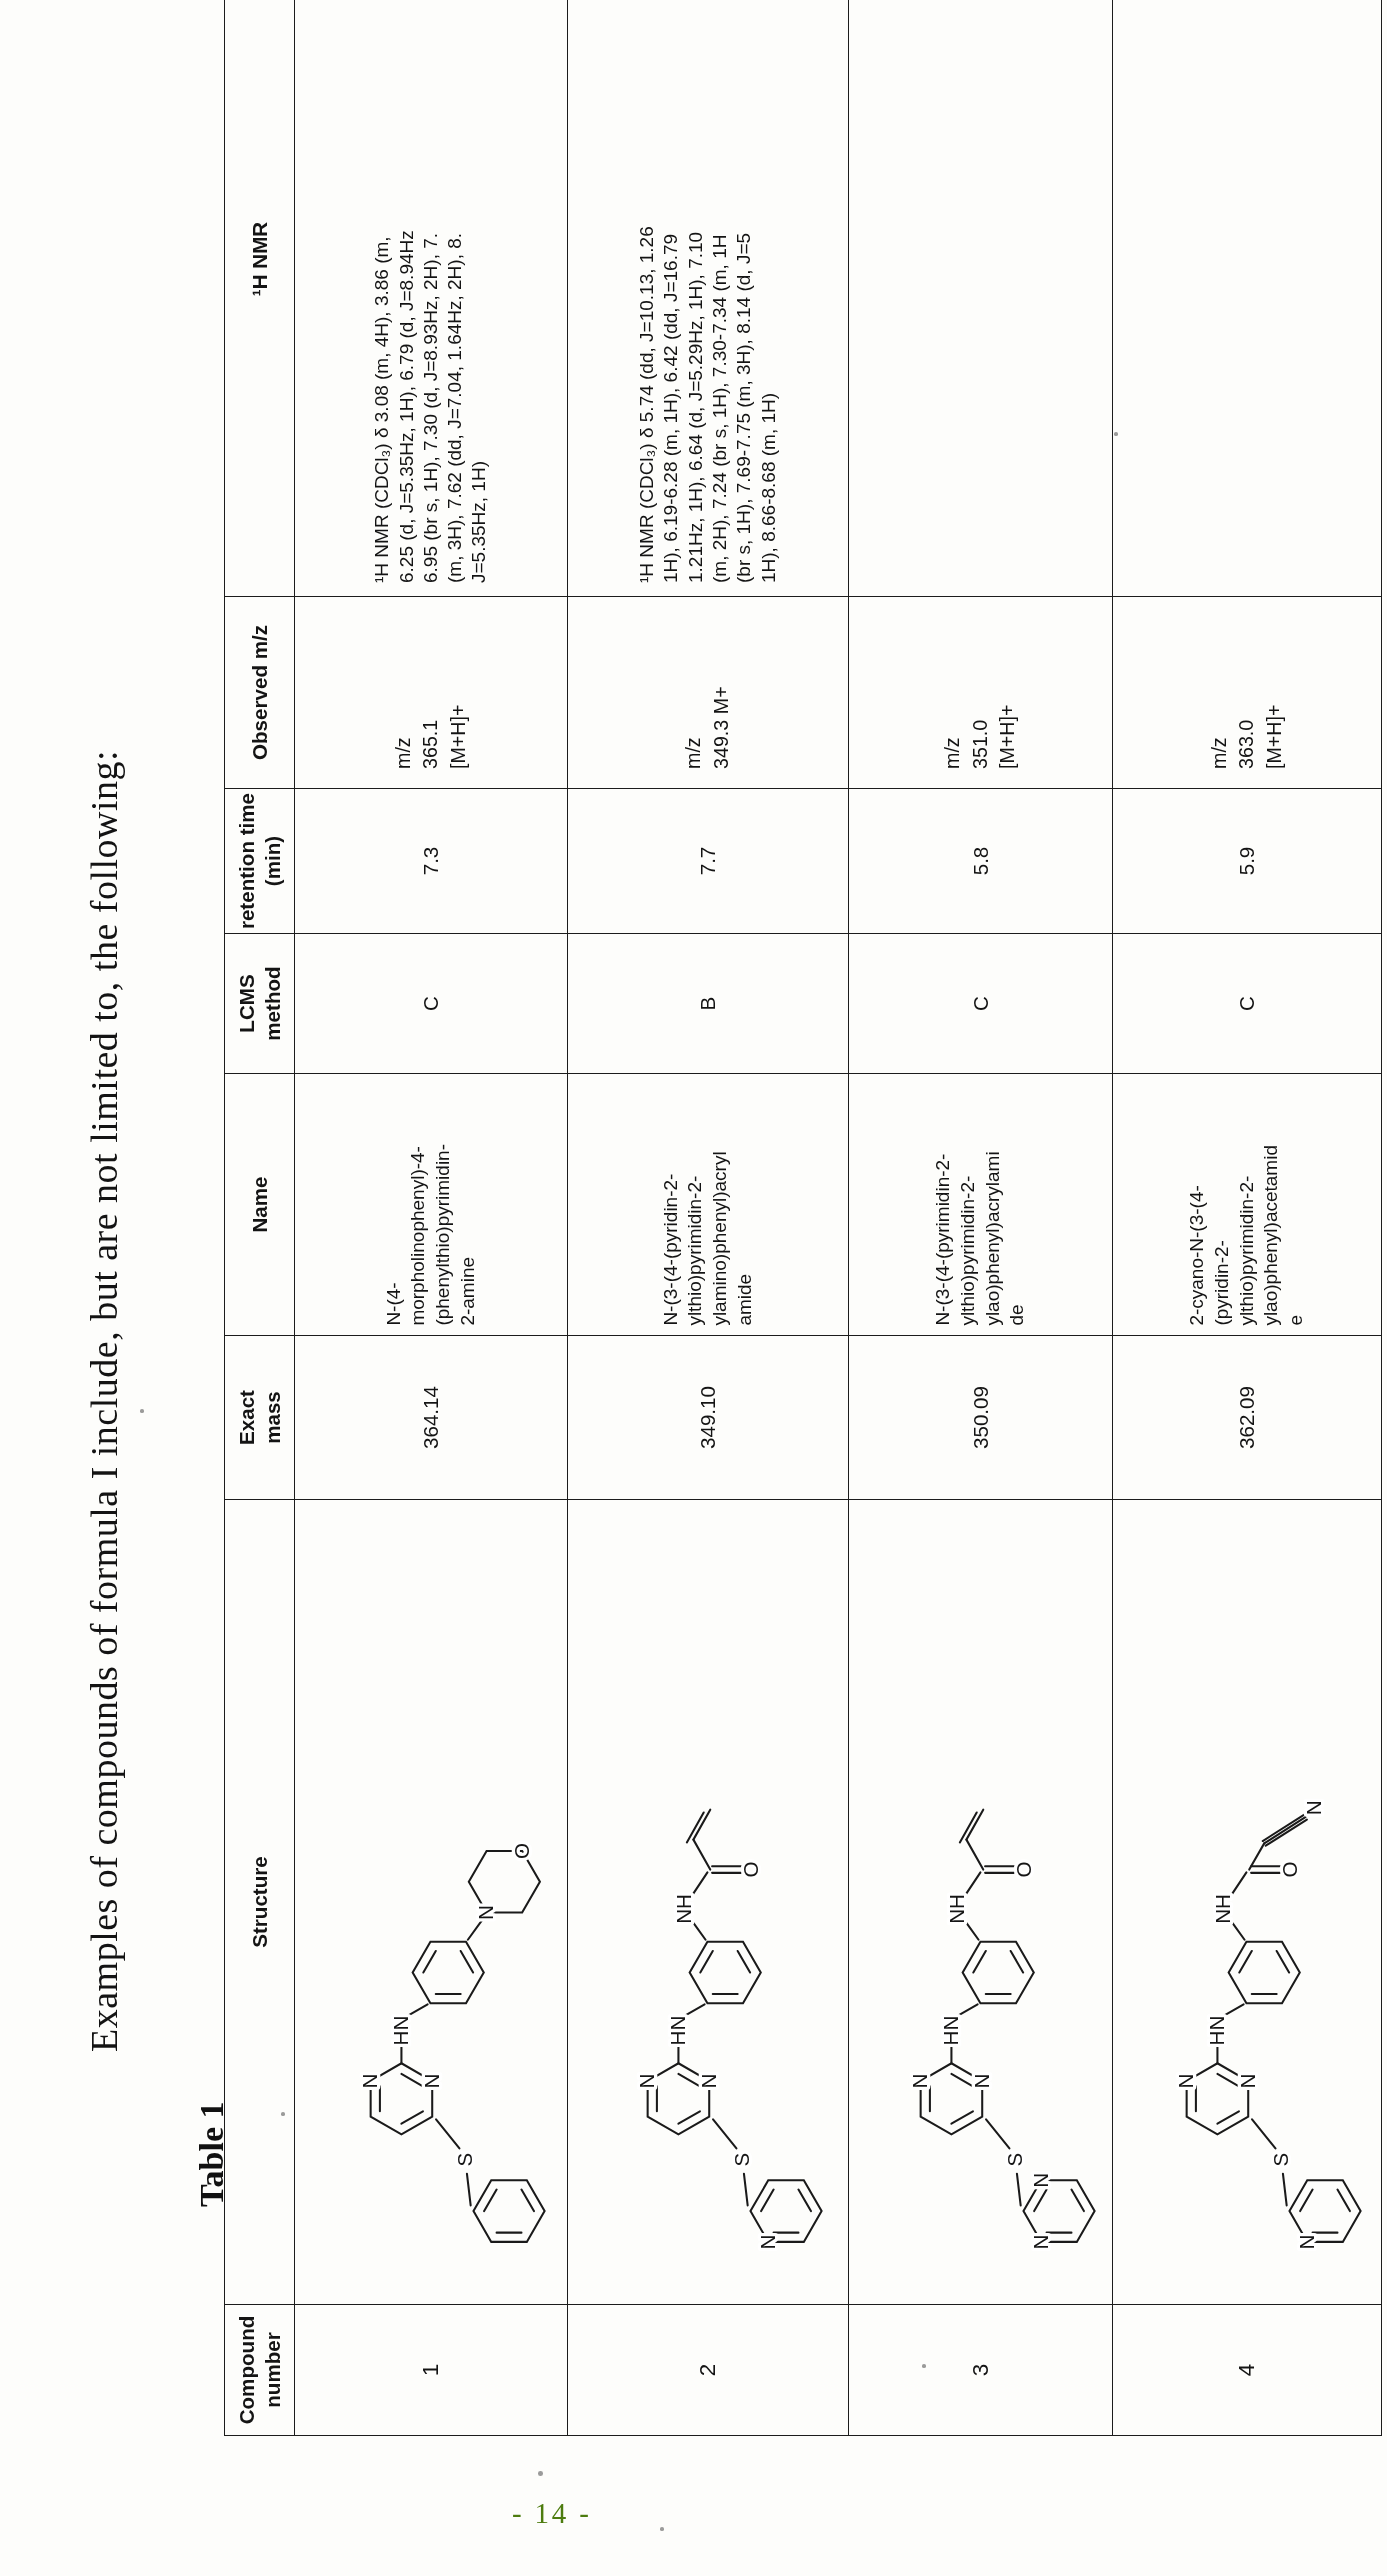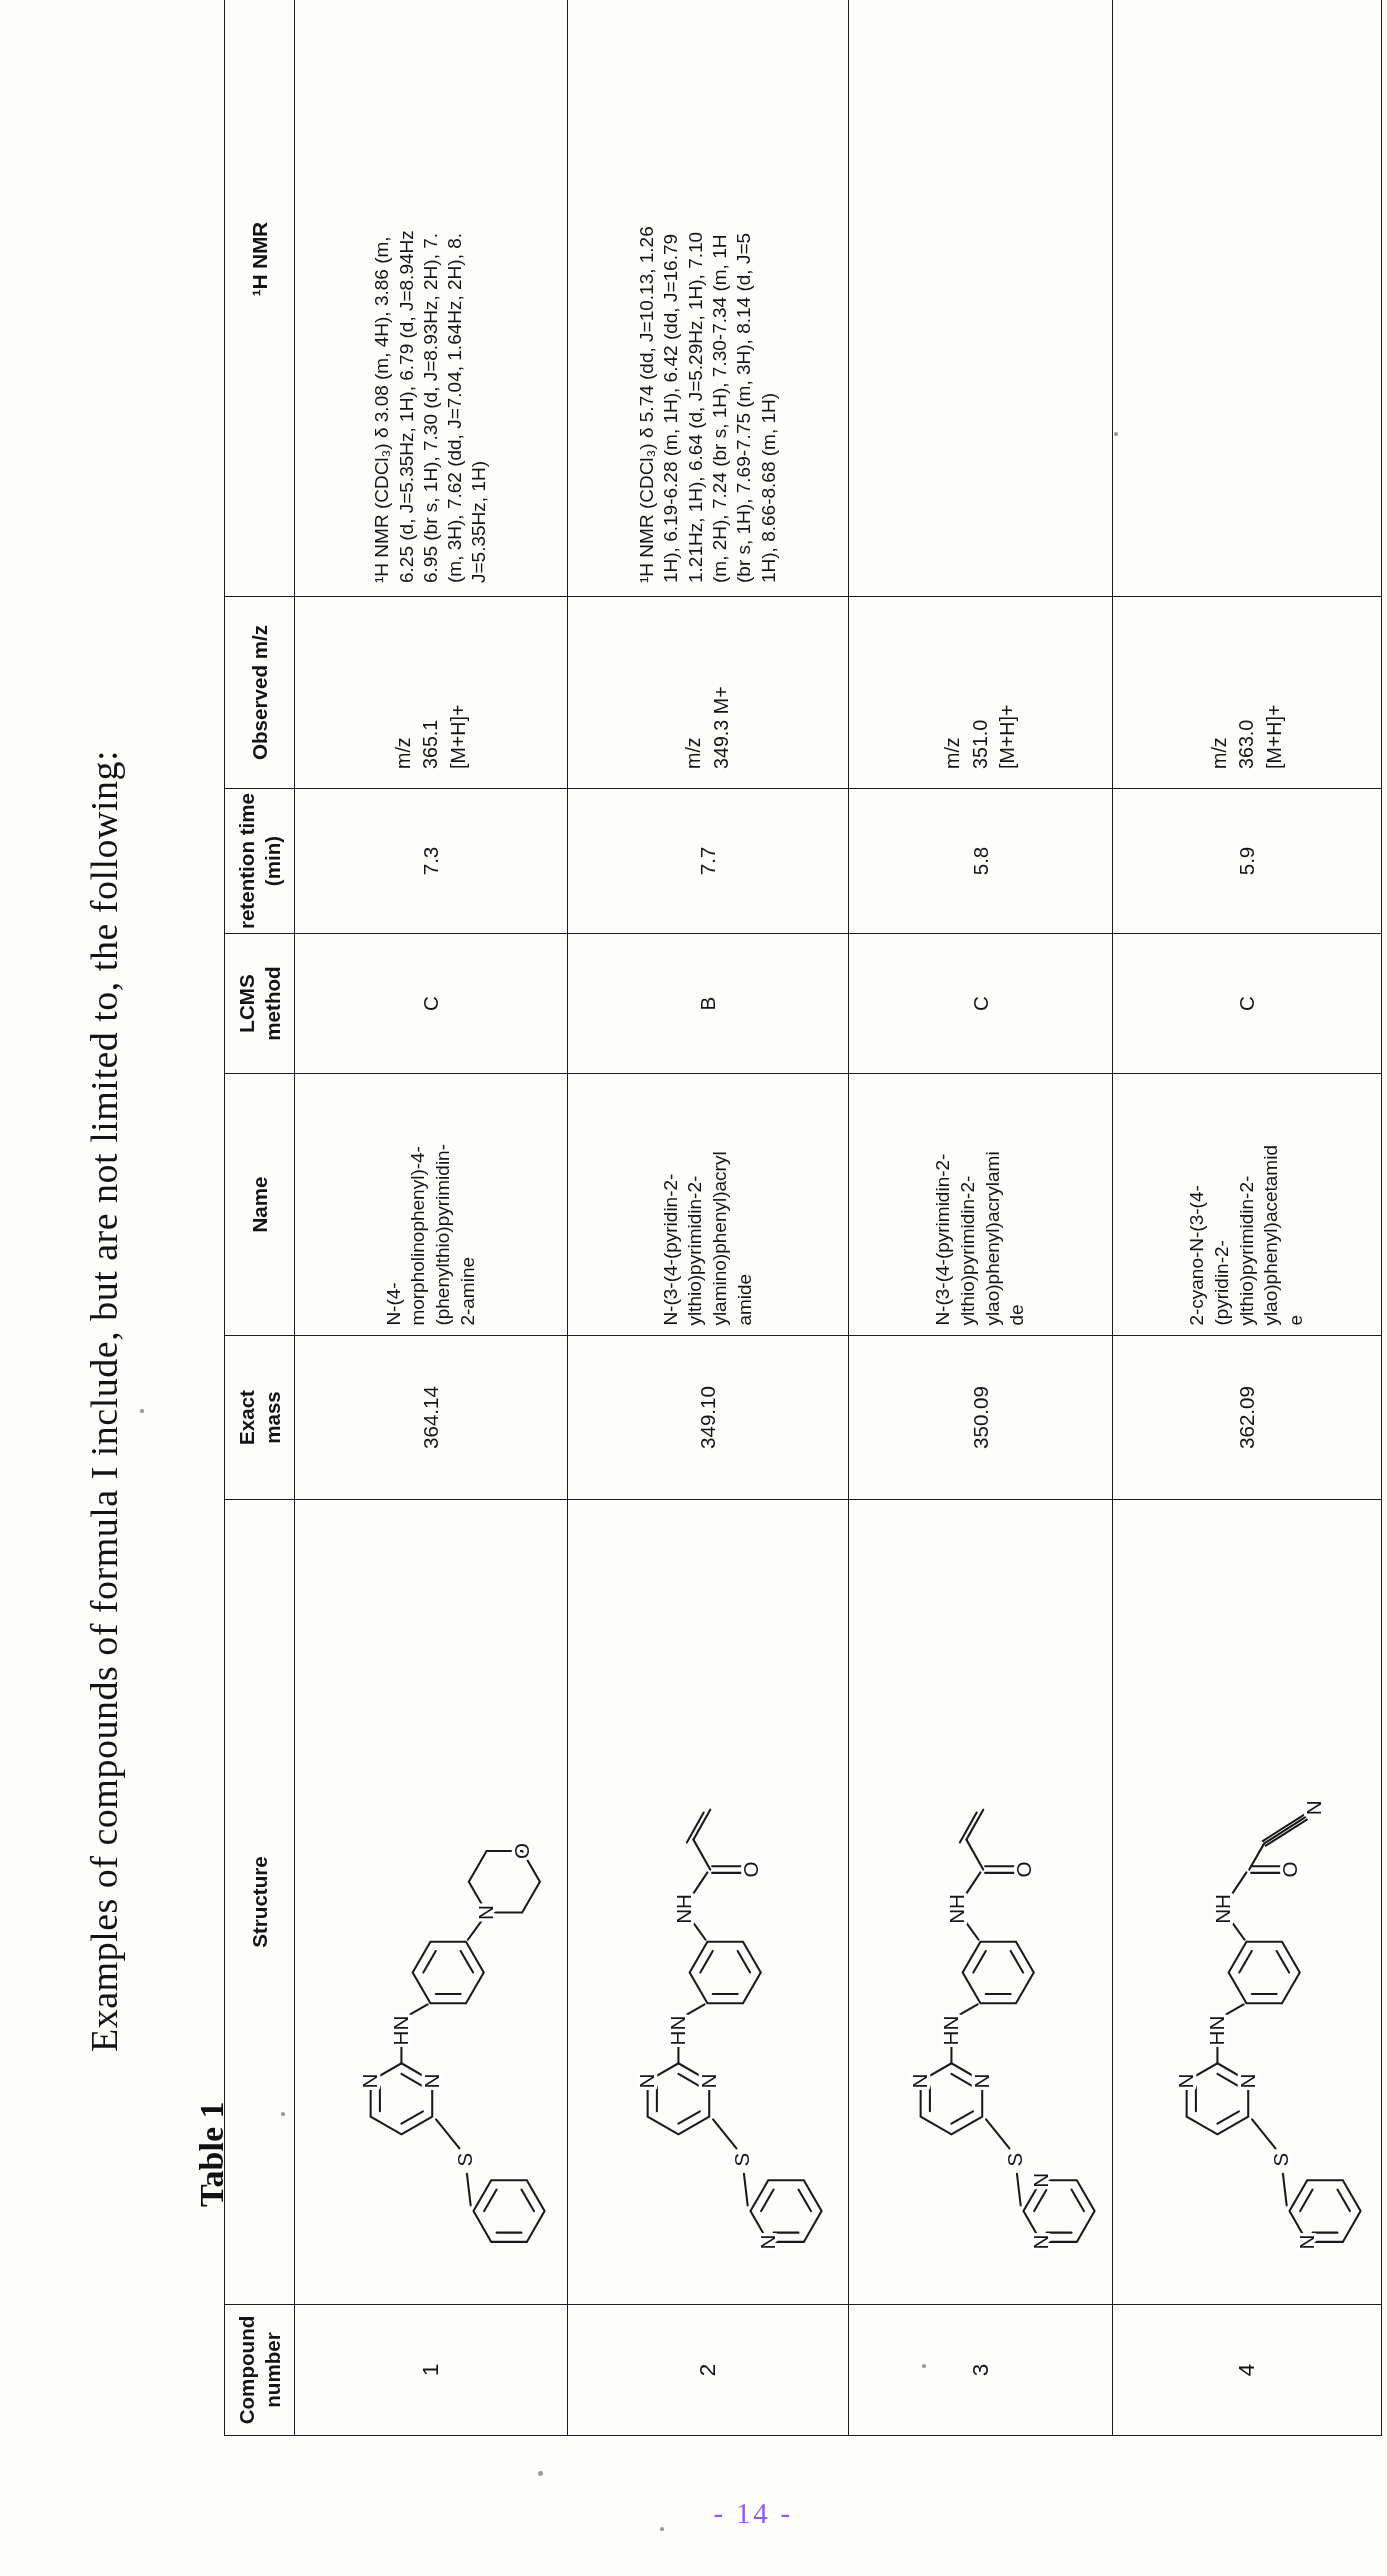--- a/index.html
+++ b/index.html
@@ -4,22 +4,22 @@
 <style>
   html,body{margin:0;padding:0;}
   body{width:1387px;height:2576px;background:#e9e9e6;font-family:"Liberation Sans",sans-serif;}
   .page{position:relative;width:1387px;height:2576px;background:#fdfdfb;overflow:hidden;color:#161616;}
 
   
   .rot{position:absolute;transform-origin:0 0;transform:rotate(-90deg);white-space:nowrap;}
 
   .intro{font-family:"Liberation Serif",serif;font-size:38px;letter-spacing:0.5px;color:#131313;}
   .caption{font-family:"Liberation Serif",serif;font-size:34px;font-weight:bold;color:#111;}
-  .pagenum{position:absolute;top:2497px;left:512px;width:281px;text-align:right;
-           font-family:"Liberation Serif",serif;font-size:29px;letter-spacing:2.8px;color:#8b5cf6;}
+  .pagenum{position:absolute;top:2497px;left:512px;width:281px;text-align:left;
+           font-family:"Liberation Serif",serif;font-size:29px;letter-spacing:2.8px;color:#4d7c0f;}
 
   .rot-wrap{width:2514px;height:1157px;}
   table.cmp{border-collapse:collapse;table-layout:fixed;width:2514px;height:1157px;
             font-family:"Liberation Sans",sans-serif;color:#141414;}
   table.cmp td,table.cmp th{border:1.9px solid #1c1c1c;vertical-align:middle;overflow:hidden;}
   th.hdr{font-weight:bold;font-size:20.6px;text-align:center;white-space:pre-line;line-height:1.25;padding:3.7px;}
   td.num{font-size:22.5px;text-align:center;}
   td.mass{font-size:20.6px;text-align:center;}
   td.name{font-size:19px;text-align:left;padding:7.5px 9.4px;white-space:pre-line;line-height:1.3;}
   td.lcms{font-size:20.6px;text-align:center;}

